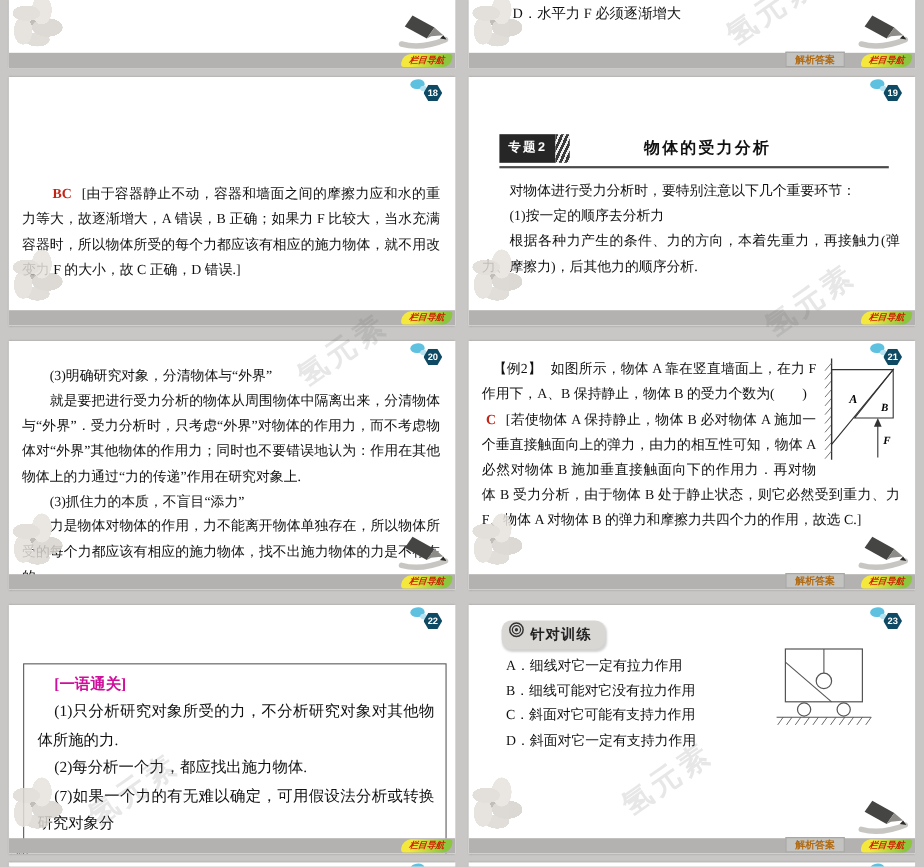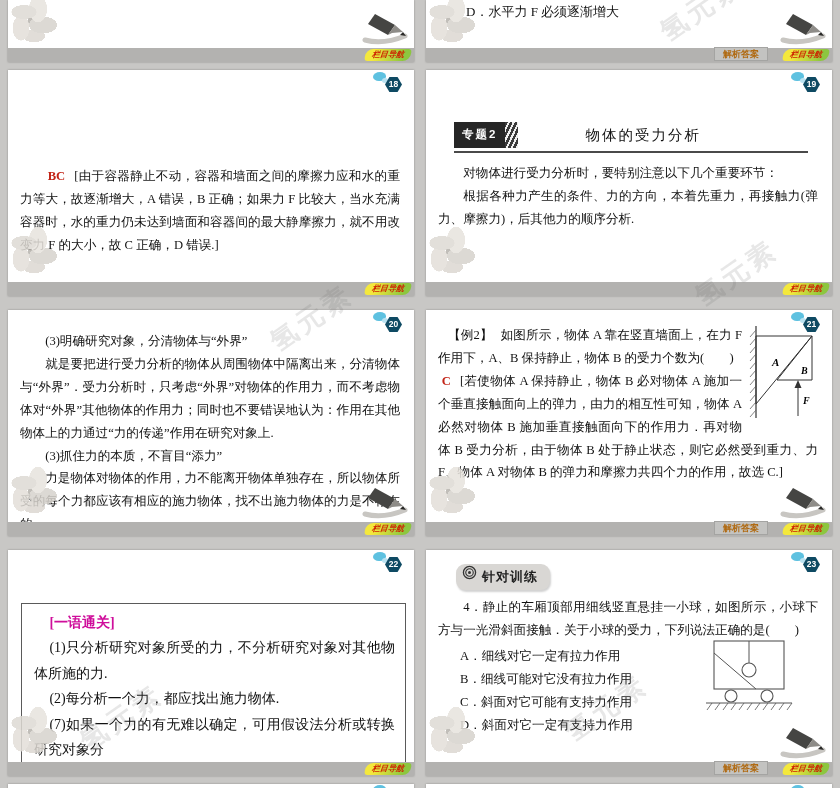--- a/index.html
+++ b/index.html
@@ -63,21 +63,21 @@
   .wm{position:absolute;z-index:6;color:rgba(105,105,105,.16);font-size:27px;font-weight:bold;
       letter-spacing:4px;transform:rotate(-35deg);pointer-events:none;
       font-family:"Liberation Sans",sans-serif;}
 
   
   .topic-head{display:flex;align-items:stretch;margin:0 10px 0 16px;border-bottom:2px solid #4a4a4a;
       padding-bottom:3px;}
   .topic-badge{background:#262626;color:#fff;font-size:11.5px;font-weight:bold;letter-spacing:2px;
       padding:2px 8px;font-family:"Liberation Sans",sans-serif;}
   .topic-stripes{width:13px;background:repeating-linear-gradient(115deg,#3a3a3a 0 2.5px,#efefef 2.5px 4.5px);}
-  .topic-title{flex:1;text-align:center;font-weight:normal;font-size:14.5px;letter-spacing:2px;
+  .topic-title{flex:1;text-align:center;font-weight:bold;font-size:14.5px;letter-spacing:2px;
       align-self:center;margin-right:40px;}
 
   
   .figwrap{float:right;width:78px;height:98px;margin:0 -8px 4px 6px;}
   .opt-grid{display:grid;grid-template-columns:158px auto;margin-left:50px;}
   .opt-grid div{text-indent:0;}
   .ansp{clear:none;}
 
   
   .tg-box{border:1px solid #5a5a5a;margin:53px 8px 0 13px;padding:6px 10px 8px 12px;}
@@ -129,41 +129,42 @@
     </div>
   </div>
 
   <div class="slide" id="sl18">
     <div class="badge">
       <span class="cloud"></span>
       <span class="cloud2"></span>
       <span class="hex">18</span>
     </div>
     <div class="content" style="top:95px">
-      <p class="noind" style="text-indent:2.2em"><span class="red" style="margin-right:9px">BC</span><span>[由于容器静止不动，容器和墙面之间的摩擦力应和水的重力等大，故逐渐增大，A 错误，B 正确；如果力 F 比较大，当水充满容器时，水的重力仍未达到墙面和容器间的最大静摩擦力，就不用改变力 F 的大小，故 C 正确，D 错误.]</span></p>
+      <p class="noind" style="text-indent:2.2em"><span class="red" style="margin-right:9px">BC</span><span>[由于容器静止不动，容器和墙面之间的摩擦力应和水的重力等大，故逐渐增大，A 错误，B 正确；如果力 F 比较大，当水充满容器时，所以物体所受的每个力都应该有相应的施力物体，就不用改变力 F 的大小，故 C 正确，D 错误.]</span></p>
     </div>
     <div class="flower fl-bl"></div>
     <div class="bar">
       <span class="rb-nav">栏目导航</span>
     </div>
   </div>
 
   <div class="slide" id="sl19">
     <div class="badge">
       <span class="cloud"></span>
       <span class="cloud2"></span>
       <span class="hex">19</span>
     </div>
     <div class="content" style="top:52px">
       <div class="topic-head">
         <span class="topic-badge">专题2</span>
         <span class="topic-stripes"></span>
         <span class="topic-title">物体的受力分析</span>
       </div>
       <p style="margin-top:9px">对物体进行受力分析时，要特别注意以下几个重要环节：</p>
+      <p>(1)按一定的顺序去分析力</p>
       <p>根据各种力产生的条件、力的方向，本着先重力，再接触力(弹力、摩擦力)，后其他力的顺序分析.</p>
     </div>
     <div class="flower fl-bl"></div>
     <div class="bar">
       <span class="rb-nav">栏目导航</span>
     </div>
   </div>
 
   <div class="slide" id="sl20">
     <div class="badge">
@@ -258,21 +259,20 @@
       <div class="drill-head">
         <span>
           <svg viewBox="0 0 16 16" width="15" height="15">
             <circle cx="8" cy="8" r="6.5" fill="none" stroke="#333" stroke-width="1.4"></circle>
             <circle cx="8" cy="8" r="4" fill="none" stroke="#333" stroke-width="1.2"></circle>
             <circle cx="8" cy="8" r="1.6" fill="#333"></circle>
           </svg>
         </span>
         <span class="drill-title">针对训练</span>
       </div>
-      <p style="margin-top:6px">4．静止的车厢顶部用细线竖直悬挂一小球，如图所示，小球下方与一光滑斜面接触．关于小球的受力，下列说法正确的是(　　)</p>
       <div class="row23">
         <div class="opts23">
           <p>A．细线对它一定有拉力作用</p>
           <p>B．细线可能对它没有拉力作用</p>
           <p>C．斜面对它可能有支持力作用</p>
           <p>D．斜面对它一定有支持力作用</p>
         </div>
         <div style="margin-left:10px;margin-top:-8px;">
           <svg viewBox="0 0 120 78" width="120" height="78">
             <rect x="28" y="4" width="70" height="48" fill="none" stroke="#555" stroke-width="1.1"></rect>

